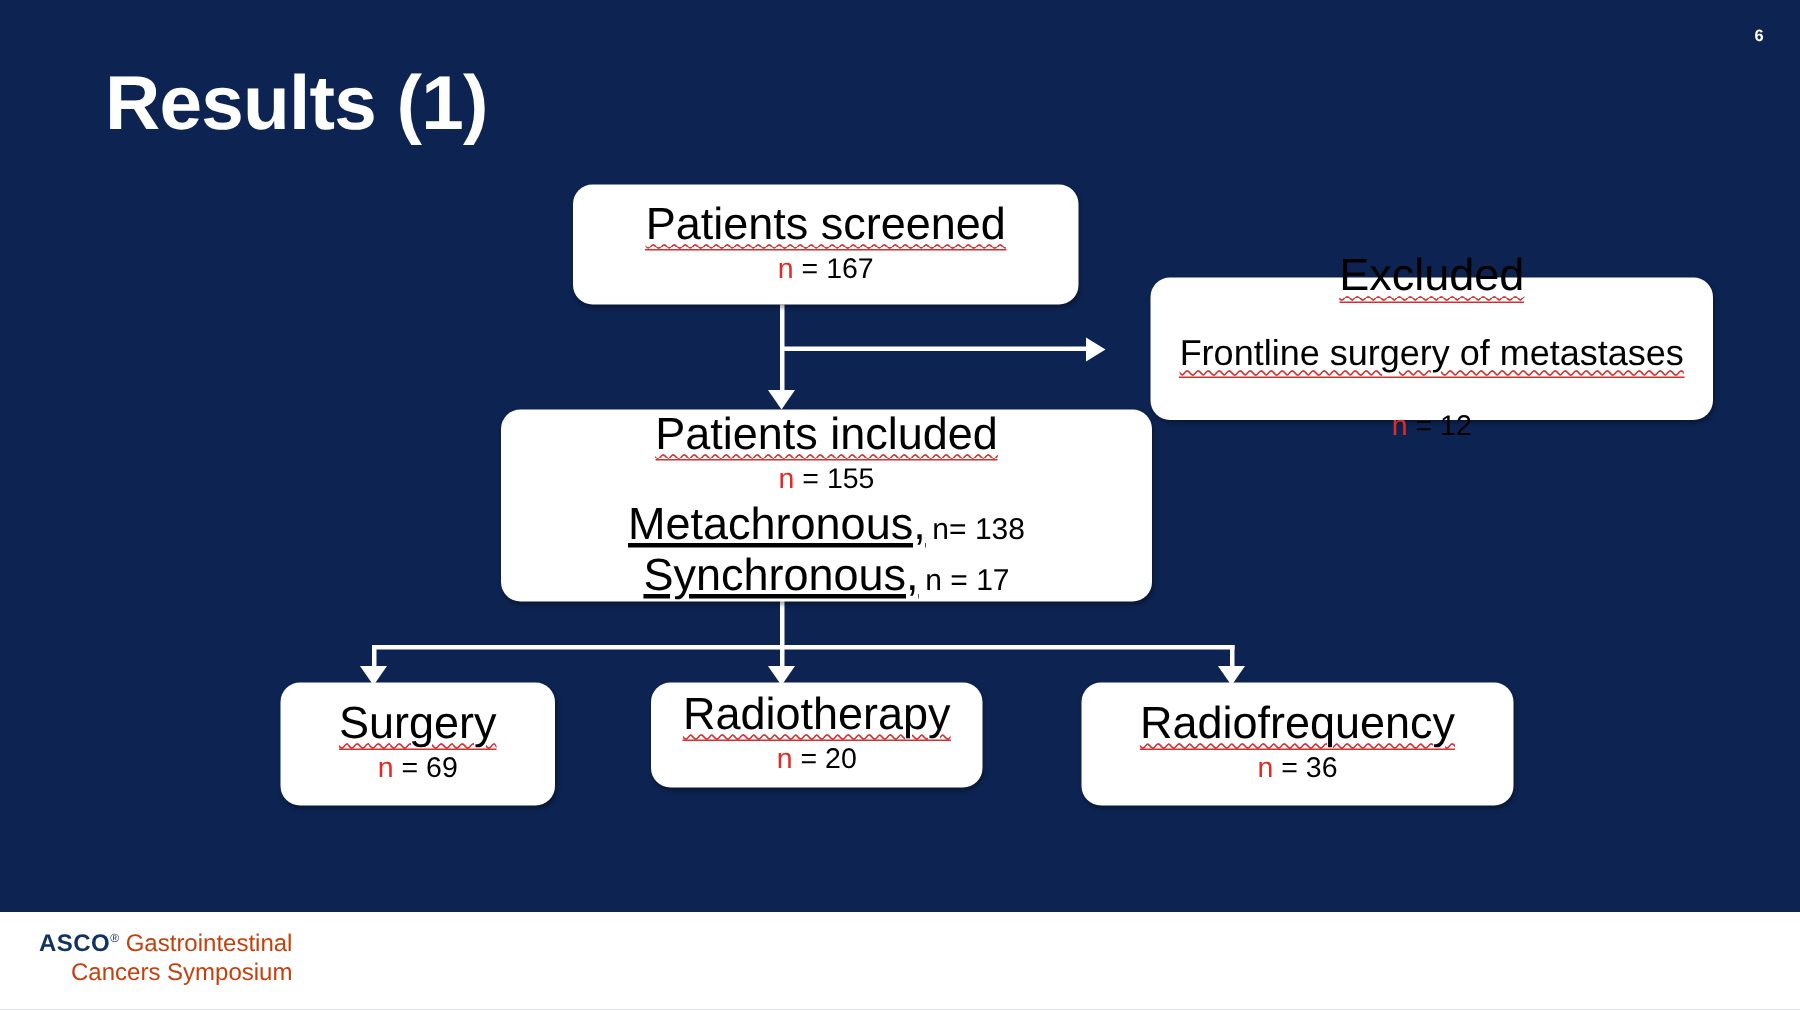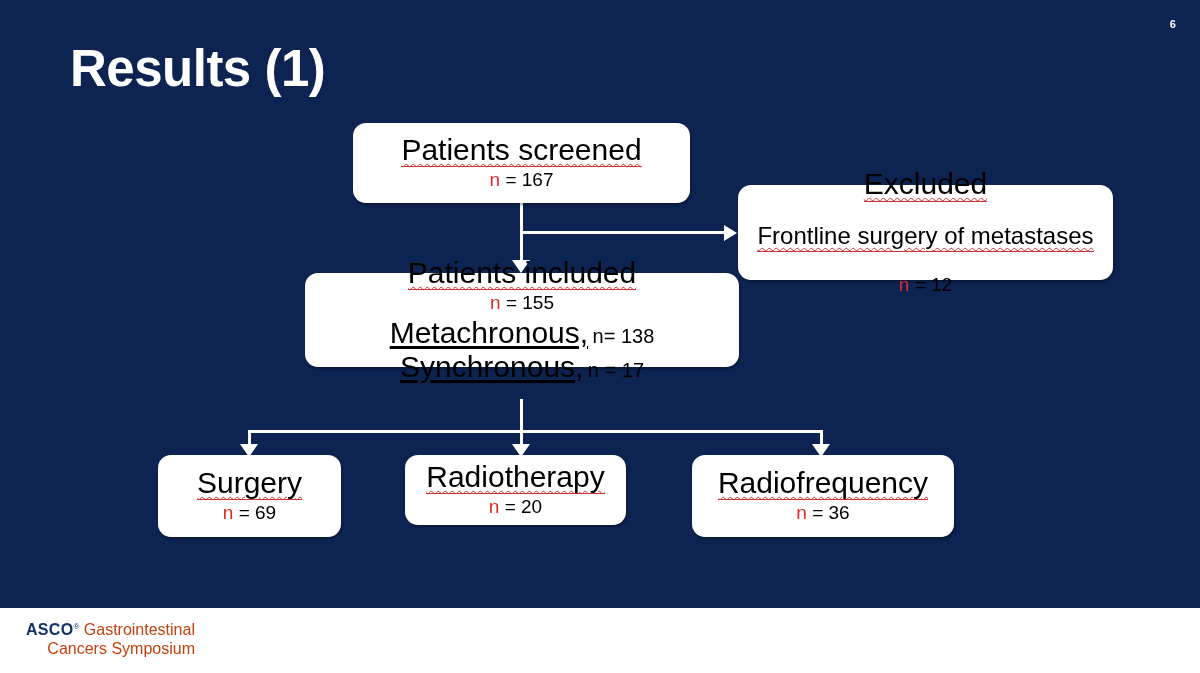--- a/index.html
+++ b/index.html
@@ -37,20 +37,21 @@
   .node {
     position: absolute;
     background: #ffffff;
     border-radius: 13px;
     color: #000000;
     text-align: center;
     display: flex; flex-direction: column;
     align-items: center; justify-content: center;
     box-shadow: 1px 2px 3px rgba(0,0,0,.35);
     padding: 4px 10px;
+    margin-left: 29px;
   }
   .node .big {
     font-size: 30px; line-height: 1.12;
     white-space: nowrap;
     border-bottom: 1.5px solid #d23030;
     
     text-decoration-line: underline;
     text-decoration-style: wavy;
     text-decoration-color: #d23030;
     text-decoration-thickness: 1px;
@@ -71,24 +72,24 @@
     text-decoration-color: #d23030;
     text-decoration-thickness: 1px;
     text-underline-offset: 3px;
     text-decoration: underline;
   }
   .mix .val { font-size: 20px; }
 
   
   #node-screened  { left: 353px; top: 123px; width: 337px; height: 80px; }
   #node-excluded  { left: 738px; top: 185px; width: 375px; height: 95px; gap: 20px; }
-  #node-included  { left: 305px; top: 273px; width: 434px; height: 94px; }
+  #node-included  { left: 305px; top: 273px; width: 434px; height: 128px; }
   #node-surgery   { left: 158px; top: 455px; width: 183px; height: 82px; }
   #node-radioth   { left: 405px; top: 455px; width: 221px; height: 70px; }
-  #node-radiofreq { left: 692px; top: 455px; width: 262px; height: 82px; }
+  #node-radiofreq { left: 692px; top: 455px; width: 288px; height: 82px; }
 
   
   .conn { position: absolute; background: #ffffff; }
   .arrow-down {
     position: absolute; width: 0; height: 0;
     border-left: 9px solid transparent;
     border-right: 9px solid transparent;
     border-top: 13px solid #ffffff;
   }
   .arrow-right {

